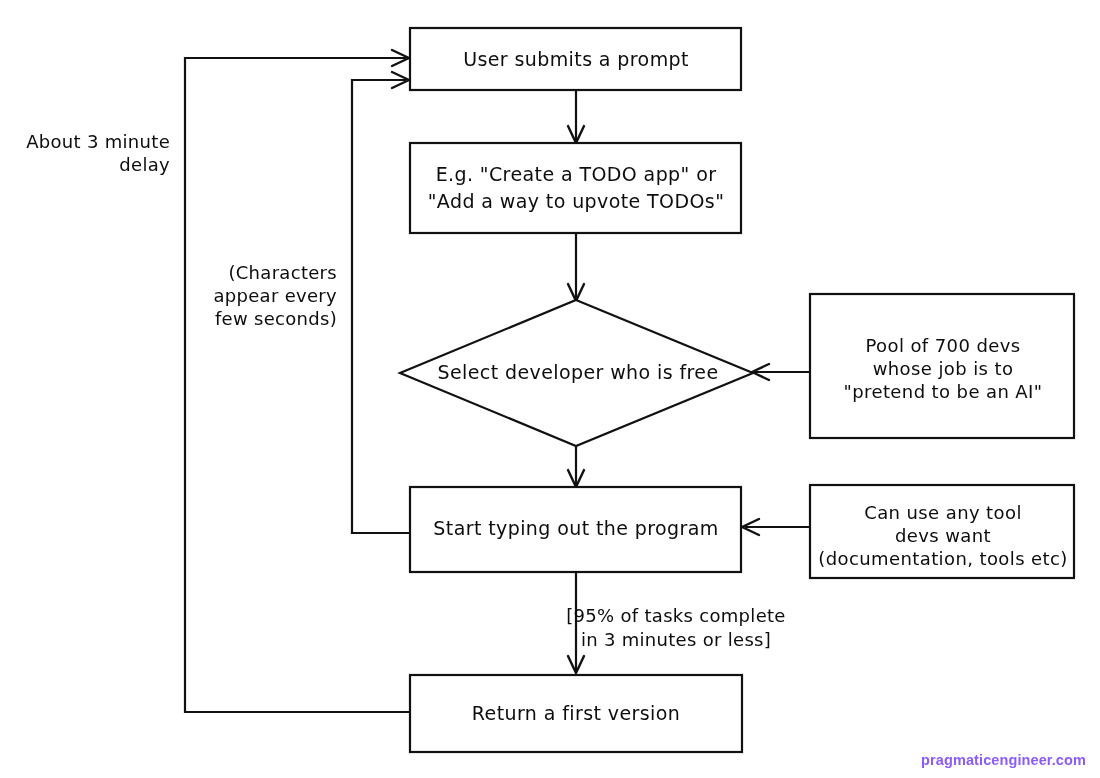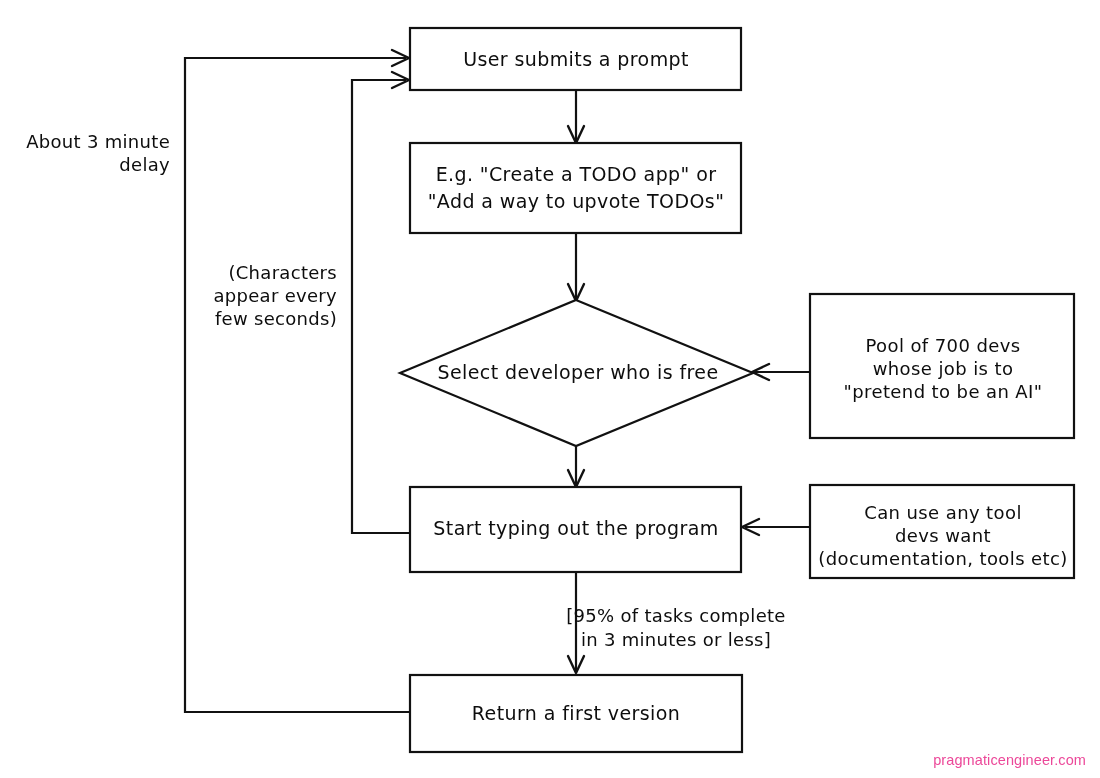--- a/index.html
+++ b/index.html
@@ -59,22 +59,22 @@
     stroke-width: 2.4;
     stroke-linecap: round;
     stroke-linejoin: round;
   }
   .watermark {
     position: absolute;
     right: 14px;
     bottom: 10px;
     font-family: "Liberation Sans", sans-serif;
     font-size: 14.5px;
-    font-weight: 400;
-    color: #ec4899;
+    font-weight: 700;
+    color: #8b5cf6;
     letter-spacing: 0.1px;
     white-space: nowrap;
   }
 </style>
 </head>
 <body>
 
 <div id="canvas">
 
   <svg id="diagram" viewBox="0 0 1100 778">

